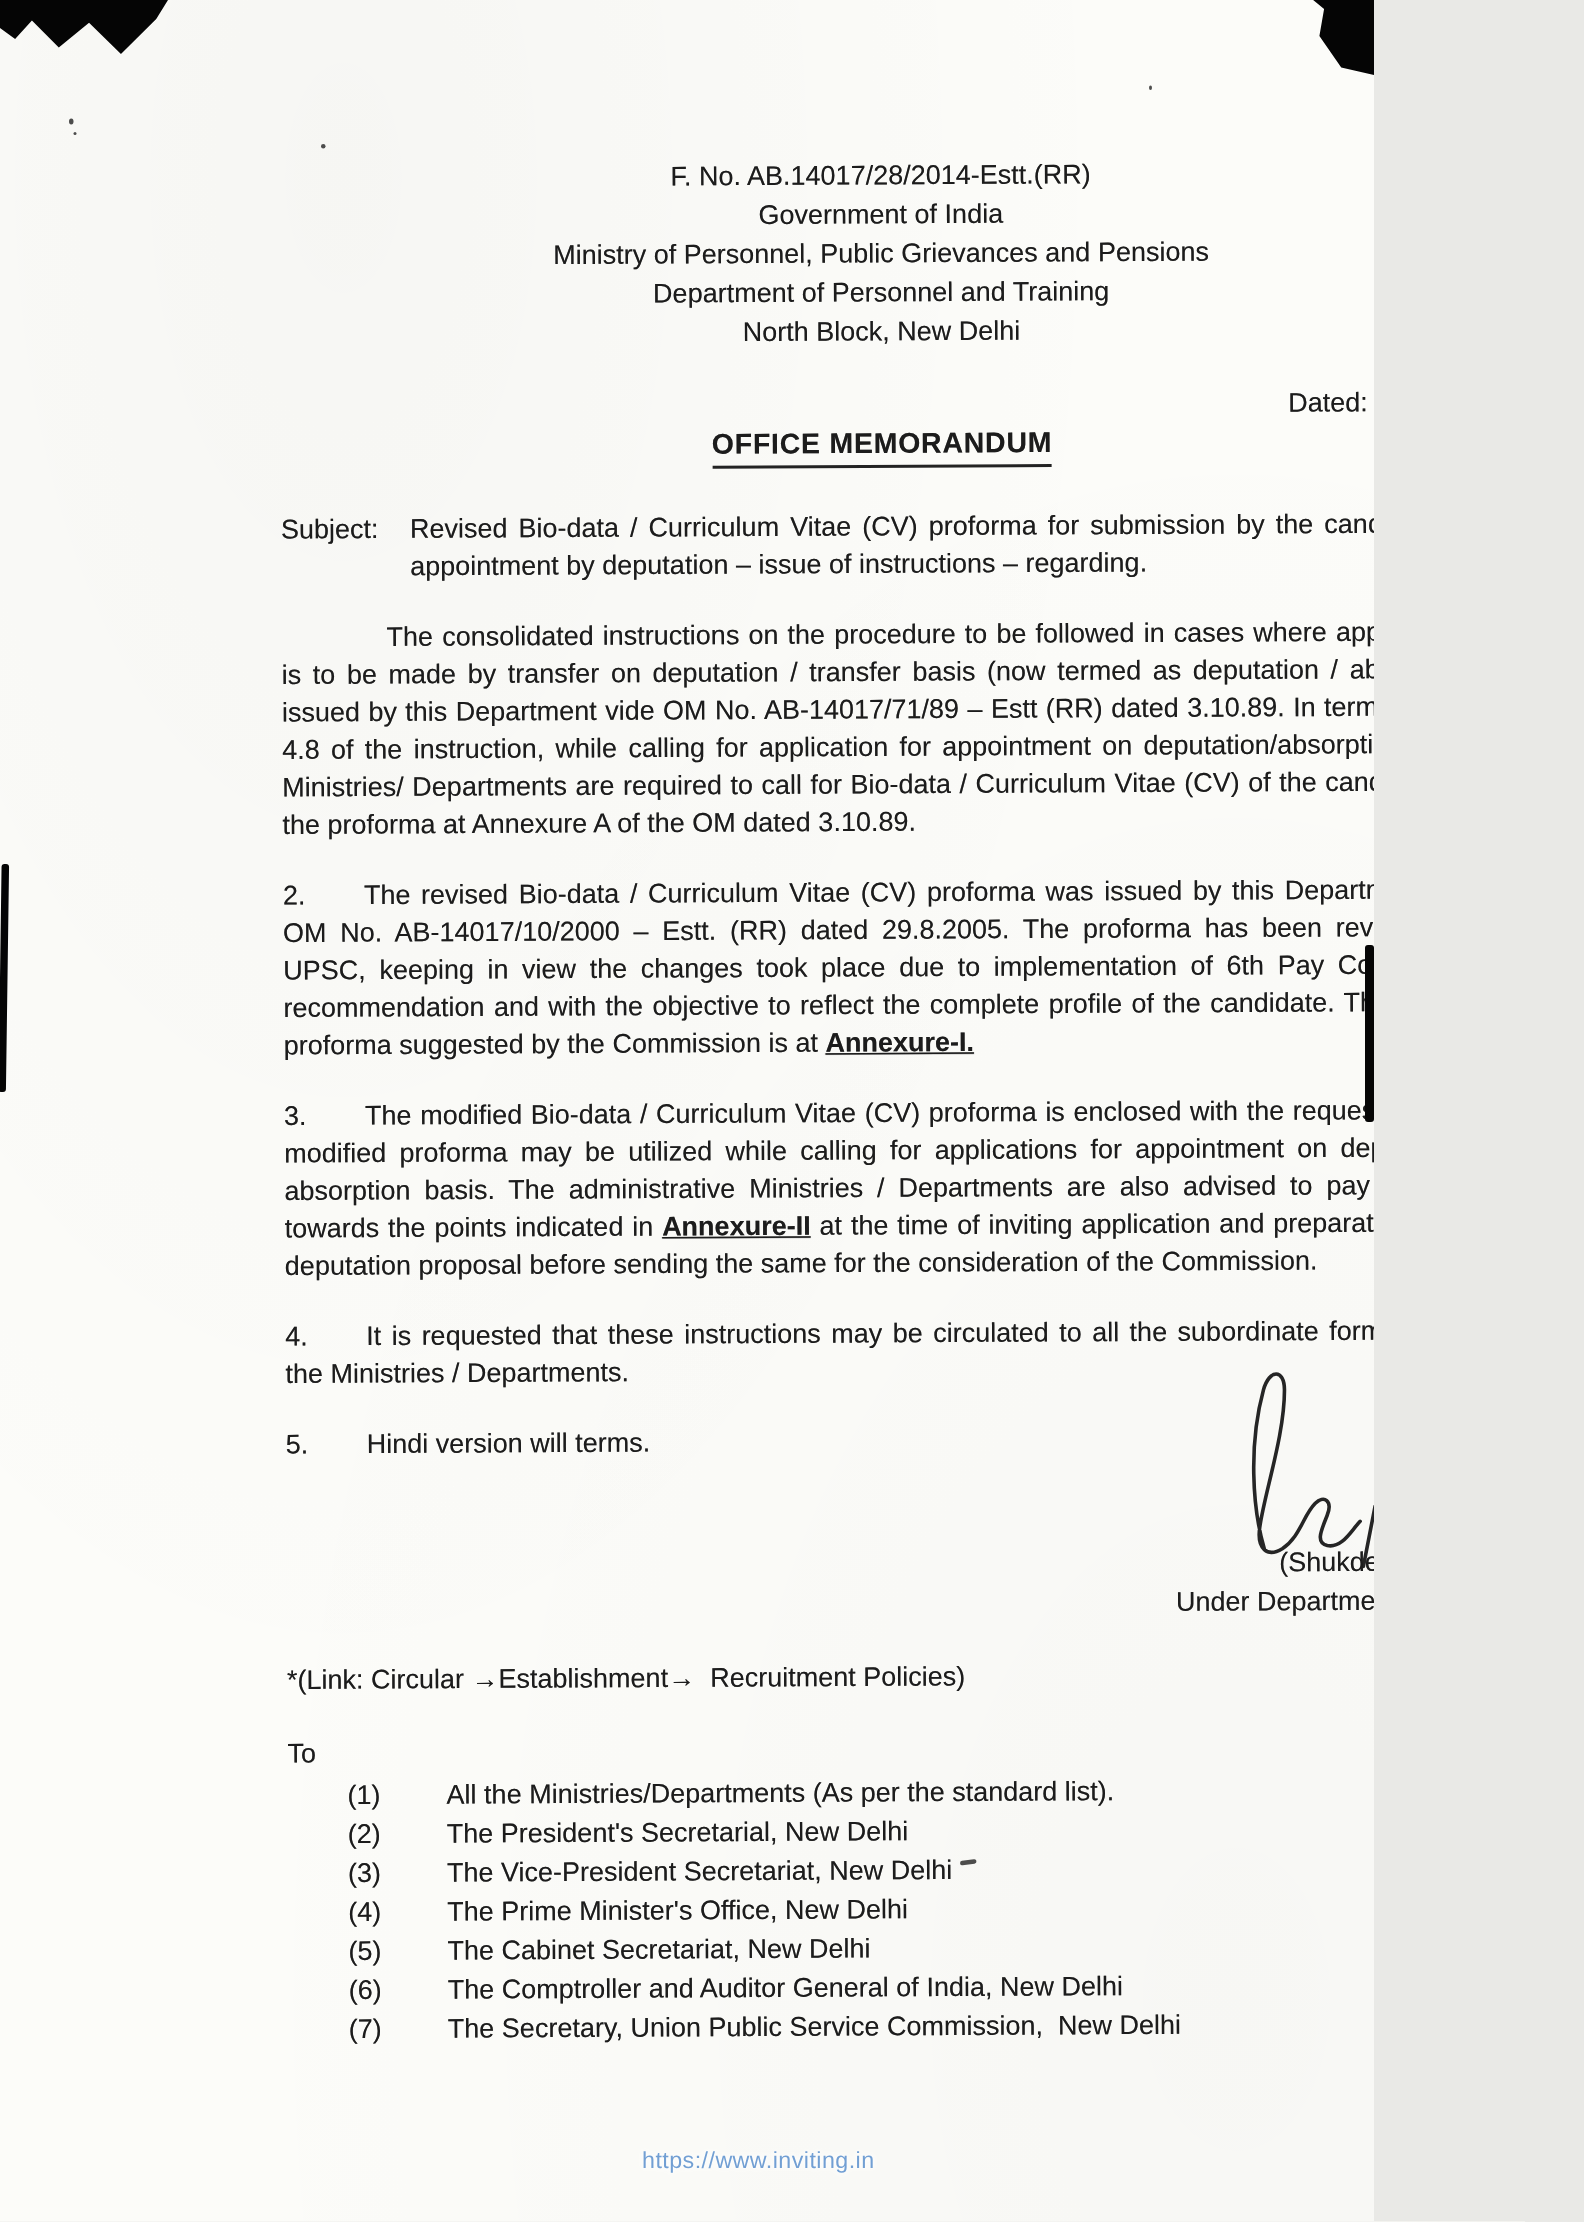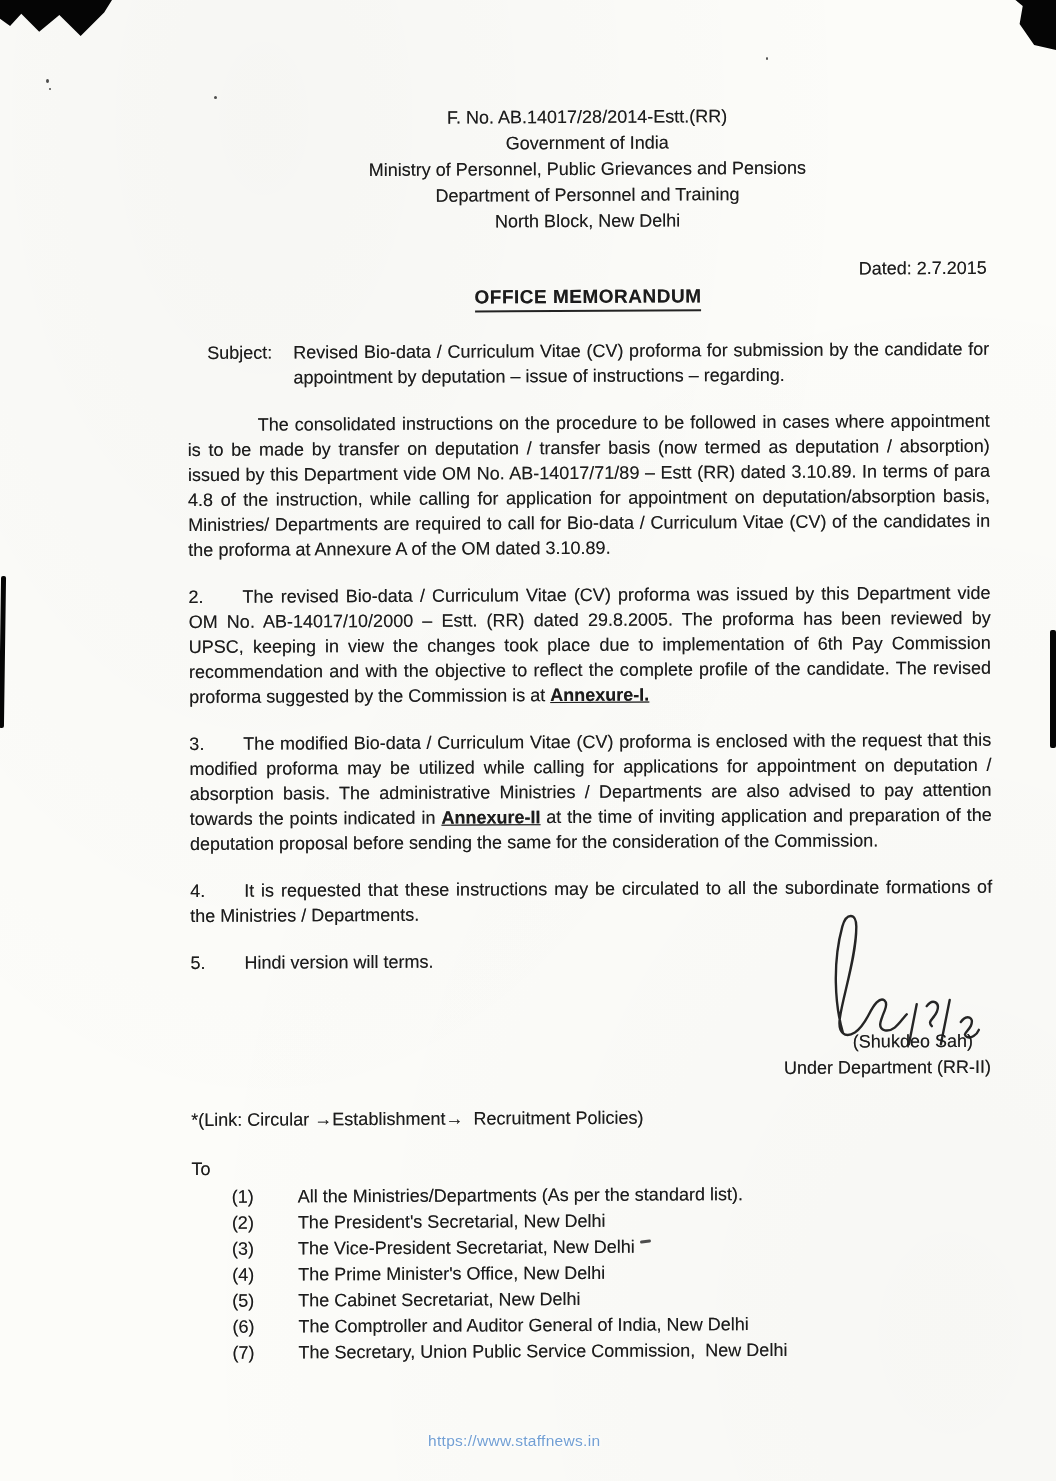--- a/index.html
+++ b/index.html
@@ -4,21 +4,21 @@
 <style>
   * { box-sizing: border-box; }
   html, body { margin: 0; padding: 0; }
   body {
     width: 1056px; height: 1481px;
     background: #e9e9e6;
     font-family: "Liberation Sans", sans-serif;
   }
   .page {
     position: relative;
-    width: 1056px; height: 1481px;
+    width: 916px; height: 1481px;
     background:
       radial-gradient(ellipse at 25% 8%, rgba(0,0,0,0.025), transparent 55%),
       radial-gradient(ellipse at 90% 90%, rgba(0,0,0,0.02), transparent 60%),
       #fcfcf9;
     overflow: hidden;
     color: #1c1c1c;
   }
   .content {
     position: absolute;
     left: 186px; top: 106px; width: 802px;
@@ -35,21 +35,21 @@
   .title-wrap { text-align: center; margin-top: 1px; }
   .title {
     display: inline-block;
     font-weight: 700;
     font-size: 19px;
     letter-spacing: 0.5px;
     border-bottom: 2.2px solid #232323;
     padding-bottom: 1px;
   }
   .subject { display: flex; margin-top: 27px; }
-  .subject-label { flex: 0 0 86px; margin-left: 20px; }
+  .subject-label { flex: 0 0 86px; }
   .subject-text { flex: 1; text-align: justify; }
   .para { margin-top: 22px; }
   .indent { text-indent: 70px; }
   .pnum { display: inline-block; width: 54px; }
   .annexure { font-weight: 700; text-decoration: underline; }
 
   .sig { position: relative; height: 100px; margin-top: 8px; }
   .sig-name { position: absolute; right: 20px; bottom: 26px; white-space: nowrap; margin-top: 34px; }
   .sig-title { position: absolute; right: 2px; bottom: 0; white-space: nowrap; }
   .sig-svg { position: absolute; right: 8px; bottom: 16px; width: 200px; height: 160px; overflow: visible; }
@@ -181,15 +181,15 @@
           <span class="list-text">The Comptroller and Auditor General of India, New Delhi</span>
         </div>
       <div class="list-row">
           <span class="list-num">(7)</span>
           <span class="list-text">The Secretary, Union Public Service Commission,  New Delhi</span>
         </div>
     </div>
 
   </div>
 
-  <div class="watermark">https://www.staffnews.in</div>
+  <div class="watermark">https://www.inviting.in</div>
 
 </div>
 
 </body></html>

